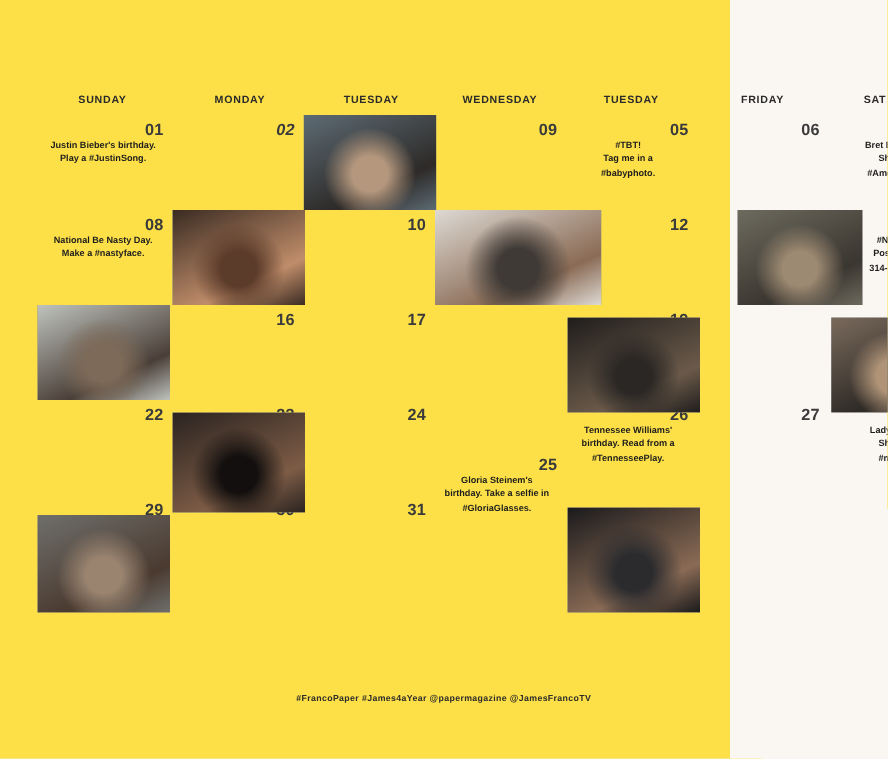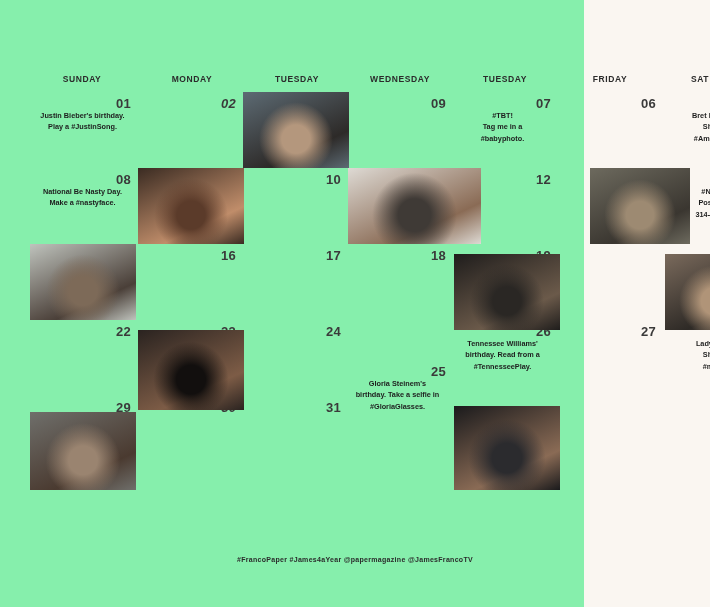--- a/index.html
+++ b/index.html
@@ -12,21 +12,21 @@
     background: #faf6f1;
     font-family: "Liberation Sans", sans-serif;
     overflow: hidden;
     position: relative;
   }
   #calendar-root {
     position: absolute;
     left: 0; top: 0;
     width: 584px;
     height: 607px;
-    background: #86efac;
+    background: #fde047;
   }
   .weekday-row {
     position: absolute;
     left: 0;
     top: 74px;
     width: 710px;
     height: 16px;
   }
   .weekday {
     position: absolute;
@@ -119,21 +119,21 @@
       <div class="cell" style="left: 135px; top: 0px; font-style: italic;">
         <div class="daynum">02</div>
       </div>
       <div class="cell" style="left: 240px; top: 0px;">
         <div class="daynum">03</div>
       </div>
       <div class="cell" style="left: 345px; top: 0px;">
         <div class="daynum">09</div>
       </div>
       <div class="cell" style="left: 450px; top: 0px;">
-        <div class="daynum">07</div>
+        <div class="daynum">05</div>
         <div class="celltext">#TBT!
 Tag me in a
 #babyphoto.</div>
       </div>
       <div class="cell" style="left: 555px; top: 0px;">
         <div class="daynum">06</div>
       </div>
       <div class="cell" style="left: 660px; top: 0px;">
         <div class="celltext">Bret Easton
 Show
@@ -165,23 +165,20 @@
 314-chara</div>
       </div>
       <div class="cell" style="left: 30px; top: 152px;">
         <div class="daynum">15</div>
       </div>
       <div class="cell" style="left: 135px; top: 152px;">
         <div class="daynum">16</div>
       </div>
       <div class="cell" style="left: 240px; top: 152px;">
         <div class="daynum">17</div>
-      </div>
-      <div class="cell" style="left: 345px; top: 152px;">
-        <div class="daynum">18</div>
       </div>
       <div class="cell" style="left: 450px; top: 152px;">
         <div class="daynum">19</div>
       </div>
       <div class="cell" style="left: 660px; top: 152px;"></div>
       <div class="cell" style="left: 30px; top: 228px;">
         <div class="daynum">22</div>
       </div>
       <div class="cell" style="left: 135px; top: 228px;">
         <div class="daynum">23</div>

